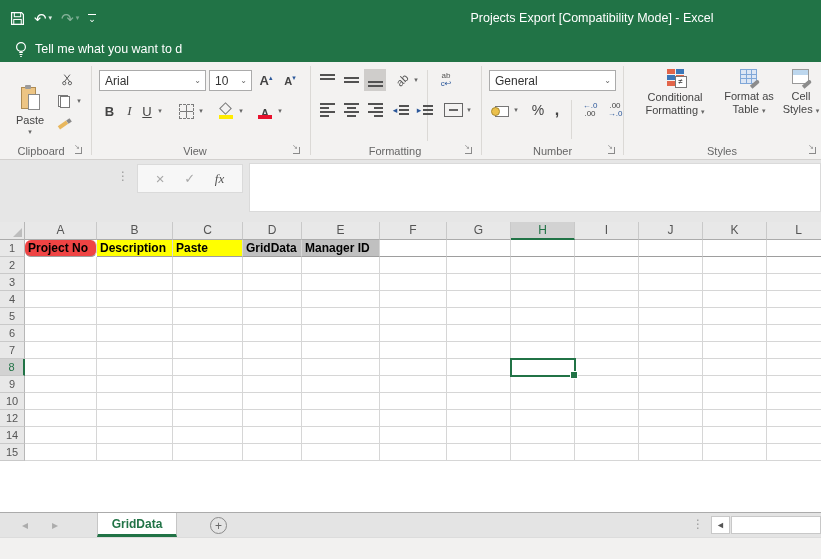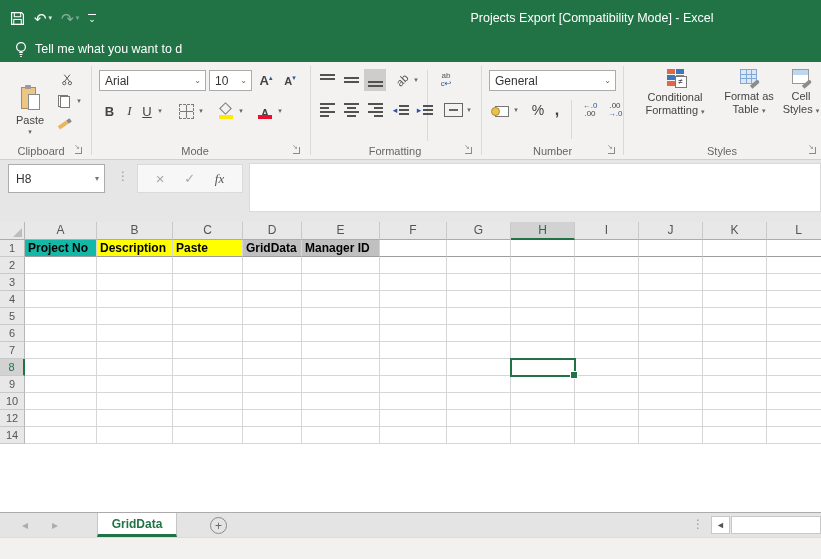--- a/index.html
+++ b/index.html
@@ -282,21 +282,21 @@
       </span>
       <span class="ibtn" style="left:236px;top:40px;width:10px;height:18px">
           <span class="dd">▾</span>
         </span>
       <span class="ibtn" style="left:256px;top:39px;width:18px;height:20px">
         <span class="fcico"><span class="a">A</span><i class="bar"></i></span>
       </span>
       <span class="ibtn" style="left:275px;top:40px;width:10px;height:18px">
           <span class="dd">▾</span>
         </span>
-      <div class="glabel" style="left:95px;width:200px">Mode</div>
+      <div class="glabel" style="left:95px;width:200px">View</div>
       <span class="launcher" style="left:292px"></span>
     </div>
     <span class="gsep" style="left:310px"></span>
 
     <div>
       <span class="ibtn" style="left:316px;top:7px;width:22px;height:22px">
         <span class="bars va top">
             <i></i>
             <i></i>
           </span>
@@ -448,24 +448,20 @@
           </span>
         <span class="slabel">Cell</span>
         <span class="slabel"><span>Styles</span> <span class="dd">▾</span></span>
       </div>
       <div class="glabel" style="left:634px;width:176px">Styles</div>
       <span class="launcher" style="left:808px"></span>
     </div>
   </div>
 
   <div id="formularow">
-    <div id="namebox">
-      <span>H8</span>
-        <span class="dd">▾</span>
-    </div>
     <span id="fdots">⋮</span>
     <div id="fxbox">
       <span id="btn-cancel">×</span>
       <span id="btn-enter">✓</span>
       <span id="btn-fx">fx</span>
     </div>
     <div id="formulainput"></div>
   </div>
 
   <div id="sheet">
@@ -482,21 +478,21 @@
         <div class="colh" style="width: 64px;">G</div>
         <div class="colh sel" style="width: 64px;">H</div>
         <div class="colh" style="width: 64px;">I</div>
         <div class="colh" style="width: 64px;">J</div>
         <div class="colh" style="width: 64px;">K</div>
         <div class="colh" style="width: 64px;">L</div>
       </div>
     <div id="gridbody">
         <div class="grow">
           <div class="rowh">1</div>
-          <div class="cell r1 hdr" style="width: 72px; background: #14b8a6;">Project No</div>
+          <div class="cell r1 hdr" style="width: 72px; background: #ef4444; border-radius: 6px;">Project No</div>
           <div class="cell r1 hdr" style="width: 76px; background: rgb(255, 255, 0);">Description</div>
           <div class="cell r1 hdr" style="width: 70px; background: rgb(255, 255, 0);">Paste</div>
           <div class="cell r1 hdr" style="width: 59px; background: rgb(192, 192, 192);">GridData</div>
           <div class="cell r1 hdr" style="width: 78px; background: rgb(192, 192, 192);">Manager ID</div>
           <div class="cell r1" style="width: 67px;"></div>
           <div class="cell r1" style="width: 64px;"></div>
           <div class="cell r1" style="width: 64px;"></div>
           <div class="cell r1" style="width: 64px;"></div>
           <div class="cell r1" style="width: 64px;"></div>
           <div class="cell r1" style="width: 64px;"></div>
@@ -660,20 +656,35 @@
           <div class="cell" style="width: 59px;"></div>
           <div class="cell" style="width: 78px;"></div>
           <div class="cell" style="width: 67px;"></div>
           <div class="cell" style="width: 64px;"></div>
           <div class="cell" style="width: 64px;"></div>
           <div class="cell" style="width: 64px;"></div>
           <div class="cell" style="width: 64px;"></div>
           <div class="cell" style="width: 64px;"></div>
           <div class="cell" style="width: 64px;"></div>
         </div>
+        <div class="grow">
+          <div class="rowh">15</div>
+          <div class="cell" style="width: 72px;"></div>
+          <div class="cell" style="width: 76px;"></div>
+          <div class="cell" style="width: 70px;"></div>
+          <div class="cell" style="width: 59px;"></div>
+          <div class="cell" style="width: 78px;"></div>
+          <div class="cell" style="width: 67px;"></div>
+          <div class="cell" style="width: 64px;"></div>
+          <div class="cell" style="width: 64px;"></div>
+          <div class="cell" style="width: 64px;"></div>
+          <div class="cell" style="width: 64px;"></div>
+          <div class="cell" style="width: 64px;"></div>
+          <div class="cell" style="width: 64px;"></div>
+        </div>
       </div>
     <div id="selcell" style="left: 510px; top: 136px; width: 66px; height: 19px;">
         <span class="handle"></span>
       </div>
   </div>
 
   <div id="sheettabbar">
     <span class="navarr" style="left:22px">◂</span>
     <span class="navarr" style="left:52px">▸</span>
     <div id="sheettab-active">GridData</div>

